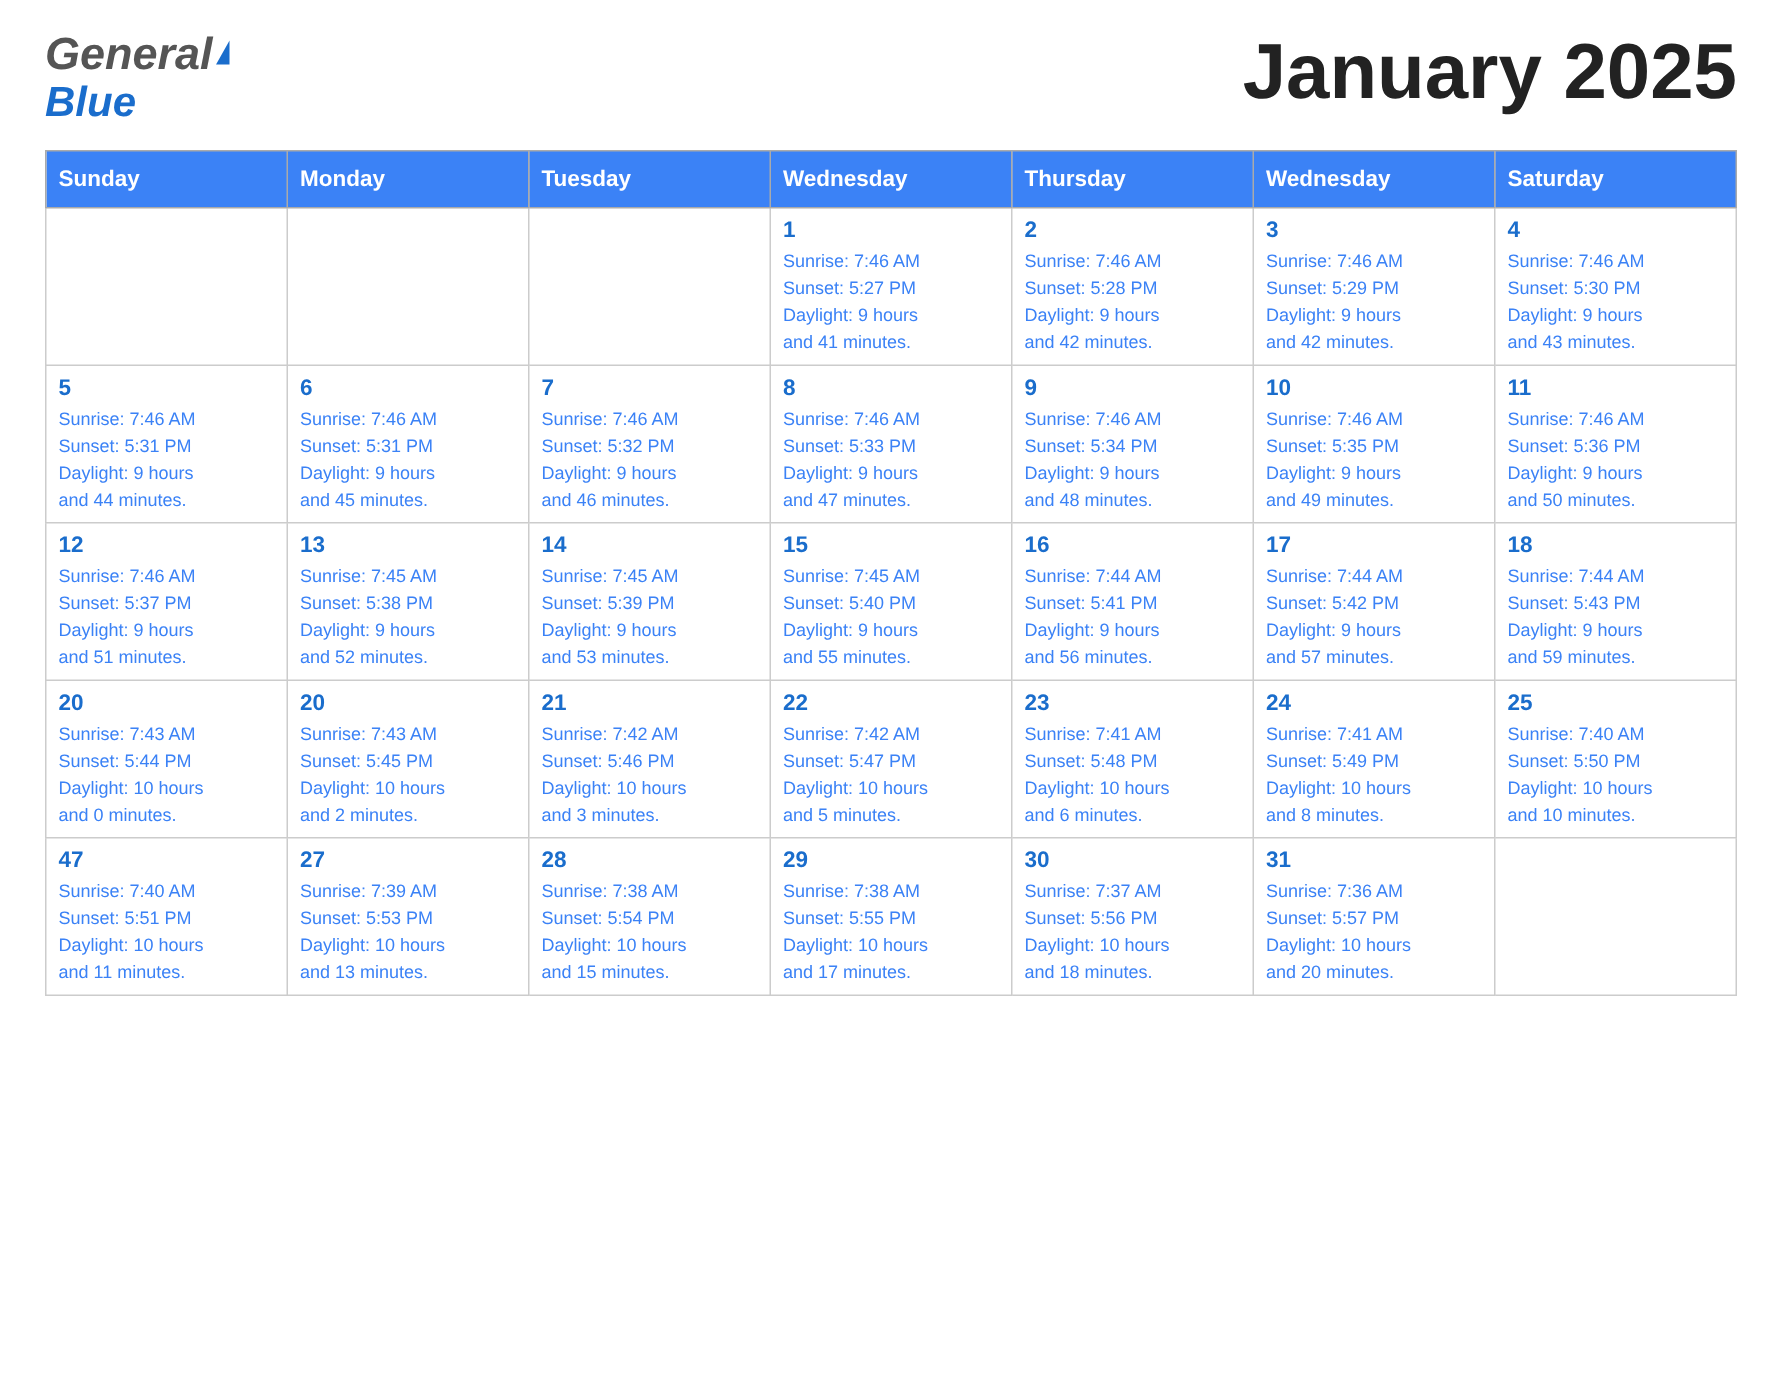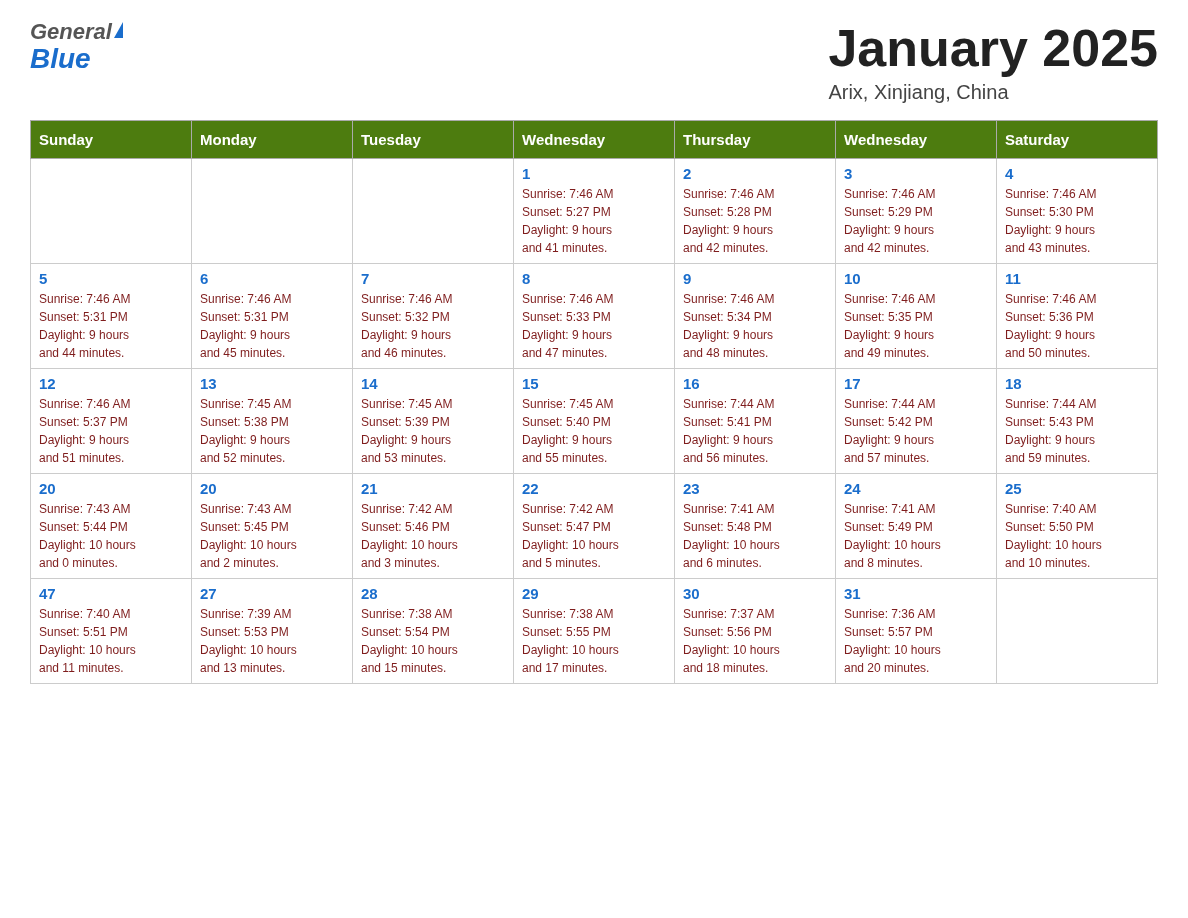--- a/index.html
+++ b/index.html
@@ -15,39 +15,40 @@
       justify-content: space-between;
       align-items: flex-start;
       margin-bottom: 16px;
     }
     #logo {
       display: flex;
       flex-direction: column;
       align-items: flex-start;
     }
     #title-block {
+      text-align: right;
     }
     #month-year {
       font-size: 52px;
       font-weight: bold;
       color: #222;
       line-height: 1.1;
     }
     #location {
       font-size: 20px;
       color: #444;
       margin-top: 4px;
     }
     #calendar {
       width: 100%;
       border-collapse: collapse;
       border: 1px solid #aaa;
     }
     #calendar thead tr th {
-      background-color: #4d7c0f;
+      background-color: #3b82f6;
       color: #fff;
       font-size: 15px;
       font-weight: bold;
       padding: 10px 8px;
       text-align: left;
       border: 1px solid #aaa;
     }
     #calendar tbody tr td {
       vertical-align: top;
       border: 1px solid #ccc;
@@ -56,21 +57,21 @@
       min-height: 100px;
     }
     .day-number {
       font-size: 15px;
       font-weight: bold;
       color: #1a6dcc;
       margin-bottom: 3px;
     }
     .day-info {
       font-size: 12px;
-      color: #7f1d1d;
+      color: #3b82f6;
       line-height: 1.5;
     }
     .empty-cell {
       background: #fff;
     }
     tbody tr td {
       background: #fff;
     }
     tbody tr:last-child td {
       border-bottom: 1px solid #aaa;
@@ -104,29 +105,28 @@
       top: -2px;
     }
   </style>
 </head>
 <body>
 
 <div id="header">
   <div id="logo">
     <div class="logo-container">
       <div class="logo-row1">
-        <span style="font-size:22px;font-weight:bold;color:#555;font-style:italic;">General</span>
+        <span style="font-size:30px;font-weight:bold;color:#555;font-style:italic;">General</span>
         <span class="triangle-icon"></span>
       </div>
       <div class="logo-row2">Blue</div>
     </div>
   </div>
   <div id="title-block">
     <div id="month-year">January 2025</div>
-    <div id="location">Arix, Xinjiang, China</div>
   </div>
 </div>
 
 <table id="calendar">
   <thead>
     <tr id="calendar-header-row">
     <th>Sunday</th>
         <th>Monday</th>
         <th>Tuesday</th>
         <th>Wednesday</th>

